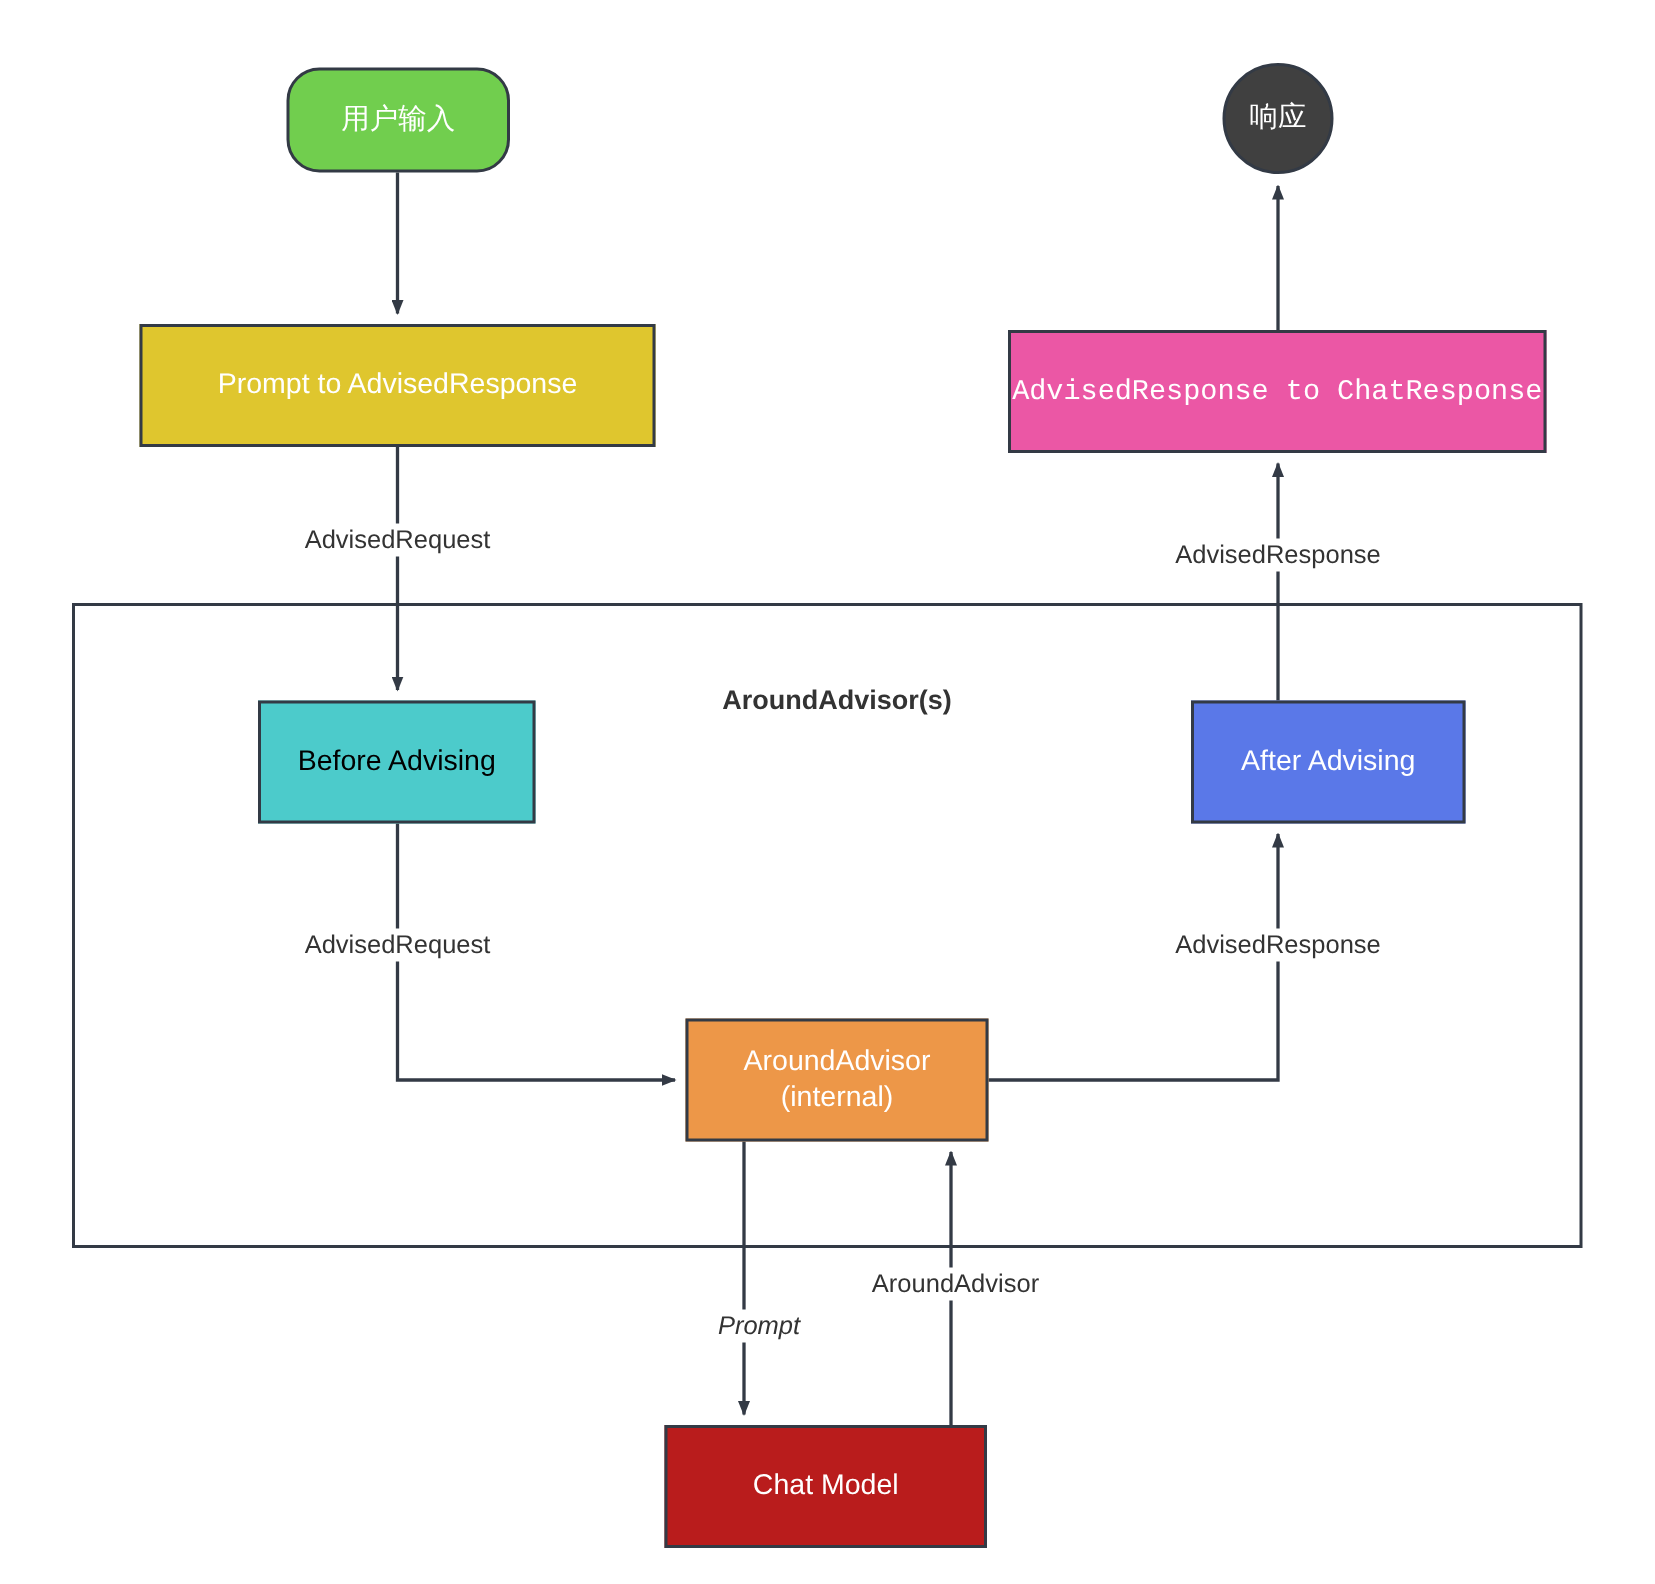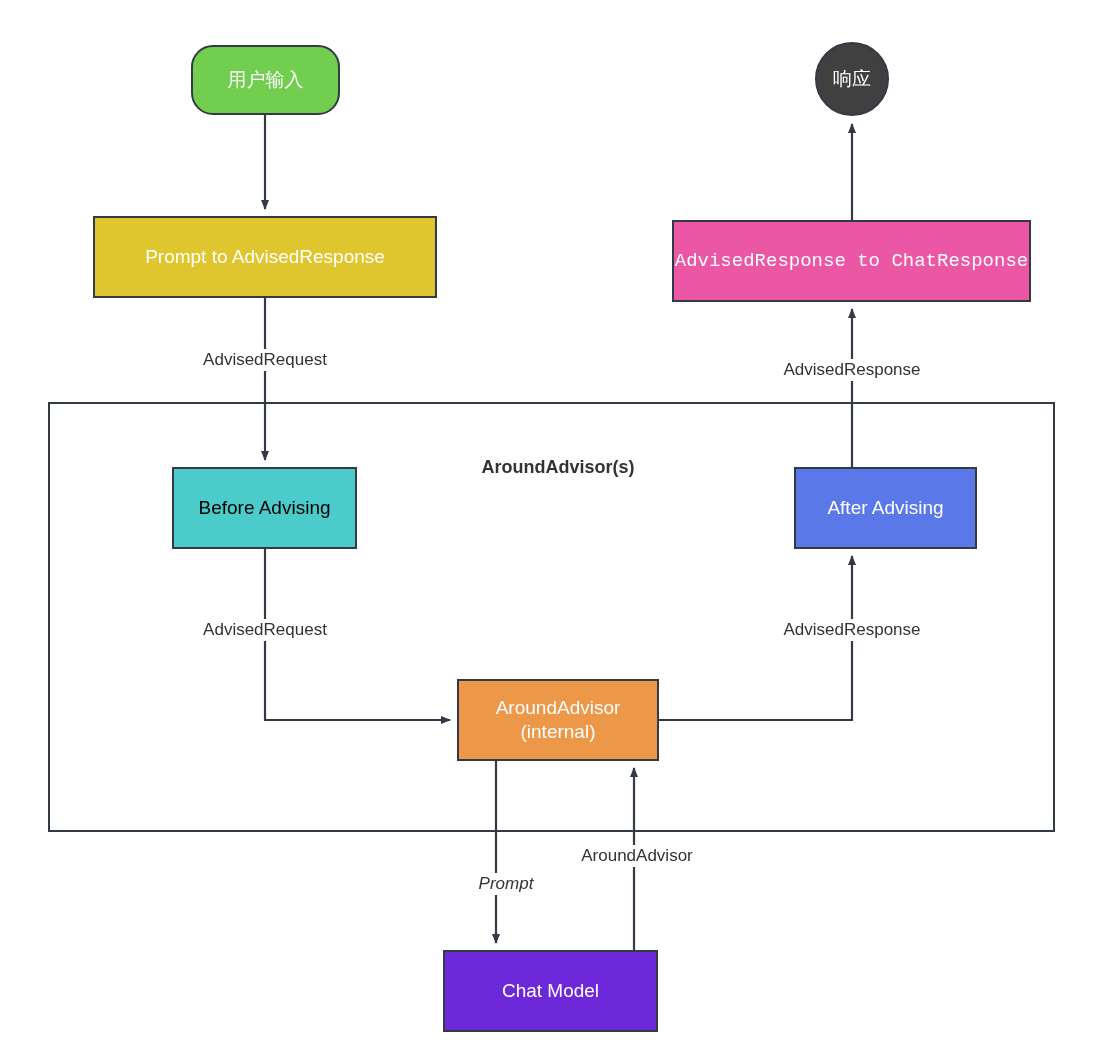--- a/index.html
+++ b/index.html
@@ -129,21 +129,21 @@
 
   <div class="node node-rect" id="node-before-advising" style="left: 172px; top: 467px; width: 185px; height: 82px; background: rgb(76, 203, 203); color: #000000; border-color: rgb(51, 58, 69);">
     <span class="node-label">Before Advising</span>
   </div>
 
   <div class="node node-rect" id="node-around-advisor-internal" style="left: 457px; top: 679px; width: 202px; height: 82px; background: rgb(237, 151, 72); color: rgb(255, 255, 255); border-color: rgb(51, 58, 69);">
     <span class="node-label">AroundAdvisor
 (internal)</span>
   </div>
 
-  <div class="node node-rect" id="node-chat-model" style="left: 443px; top: 950px; width: 215px; height: 82px; background: #6d28d9; color: rgb(255, 255, 255); border-color: rgb(51, 58, 69);">
+  <div class="node node-rect" id="node-chat-model" style="left: 443px; top: 950px; width: 215px; height: 82px; background: #b91c1c; color: rgb(255, 255, 255); border-color: rgb(51, 58, 69);">
     <span class="node-label">Chat Model</span>
   </div>
 
   <div class="node node-rect" id="node-after-advising" style="left: 794px; top: 467px; width: 183px; height: 82px; background: rgb(90, 120, 232); color: rgb(255, 255, 255); border-color: rgb(51, 58, 69);">
     <span class="node-label">After Advising</span>
   </div>
 
   <div class="node node-rect" id="node-advisedresponse-to-chatresponse" style="left: 672px; top: 220px; width: 359px; height: 82px; background: rgb(235, 87, 165); color: rgb(255, 255, 255); border-color: rgb(51, 58, 69); font-family: Liberation Mono, monospace;">
     <span class="node-label">AdvisedResponse to ChatResponse</span>
   </div>

